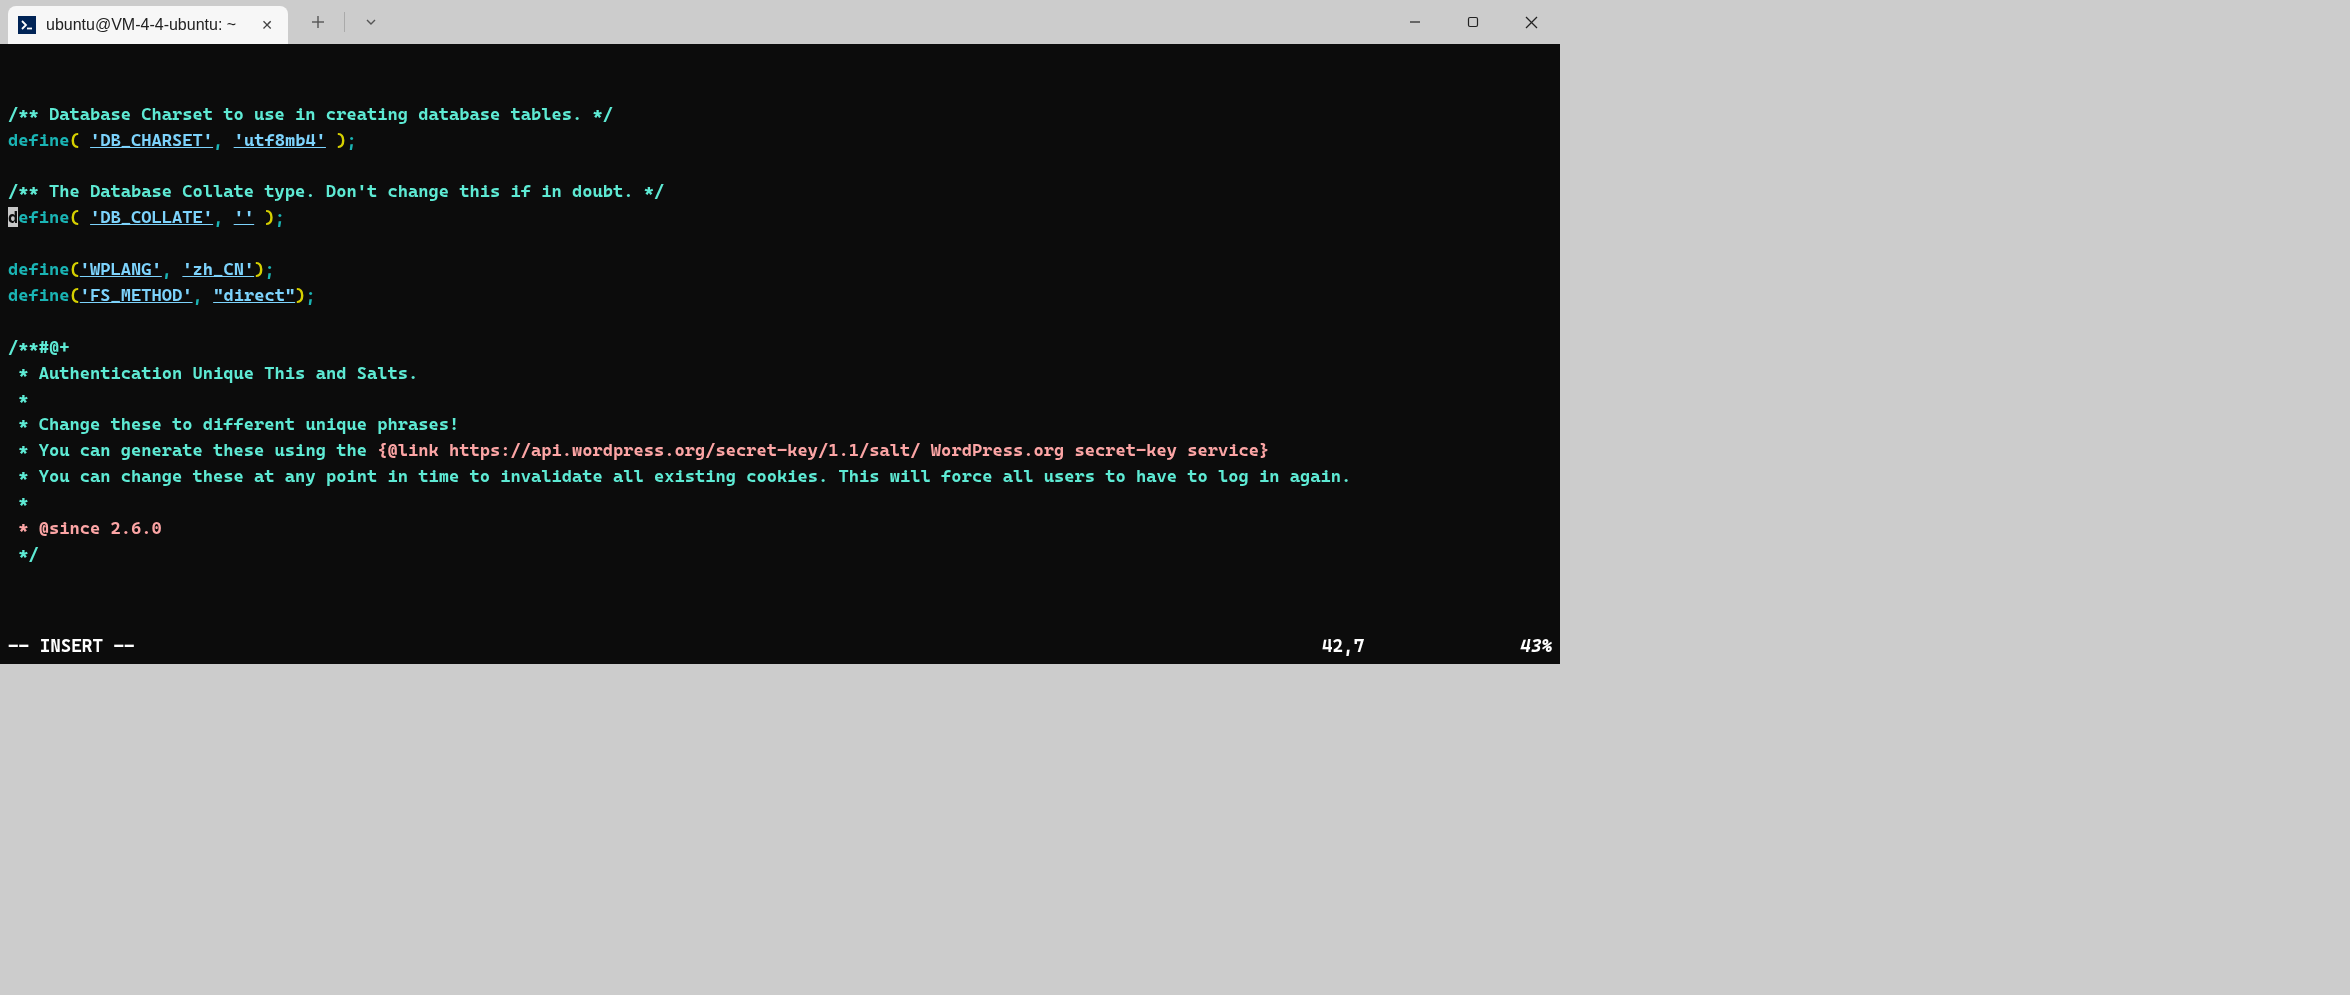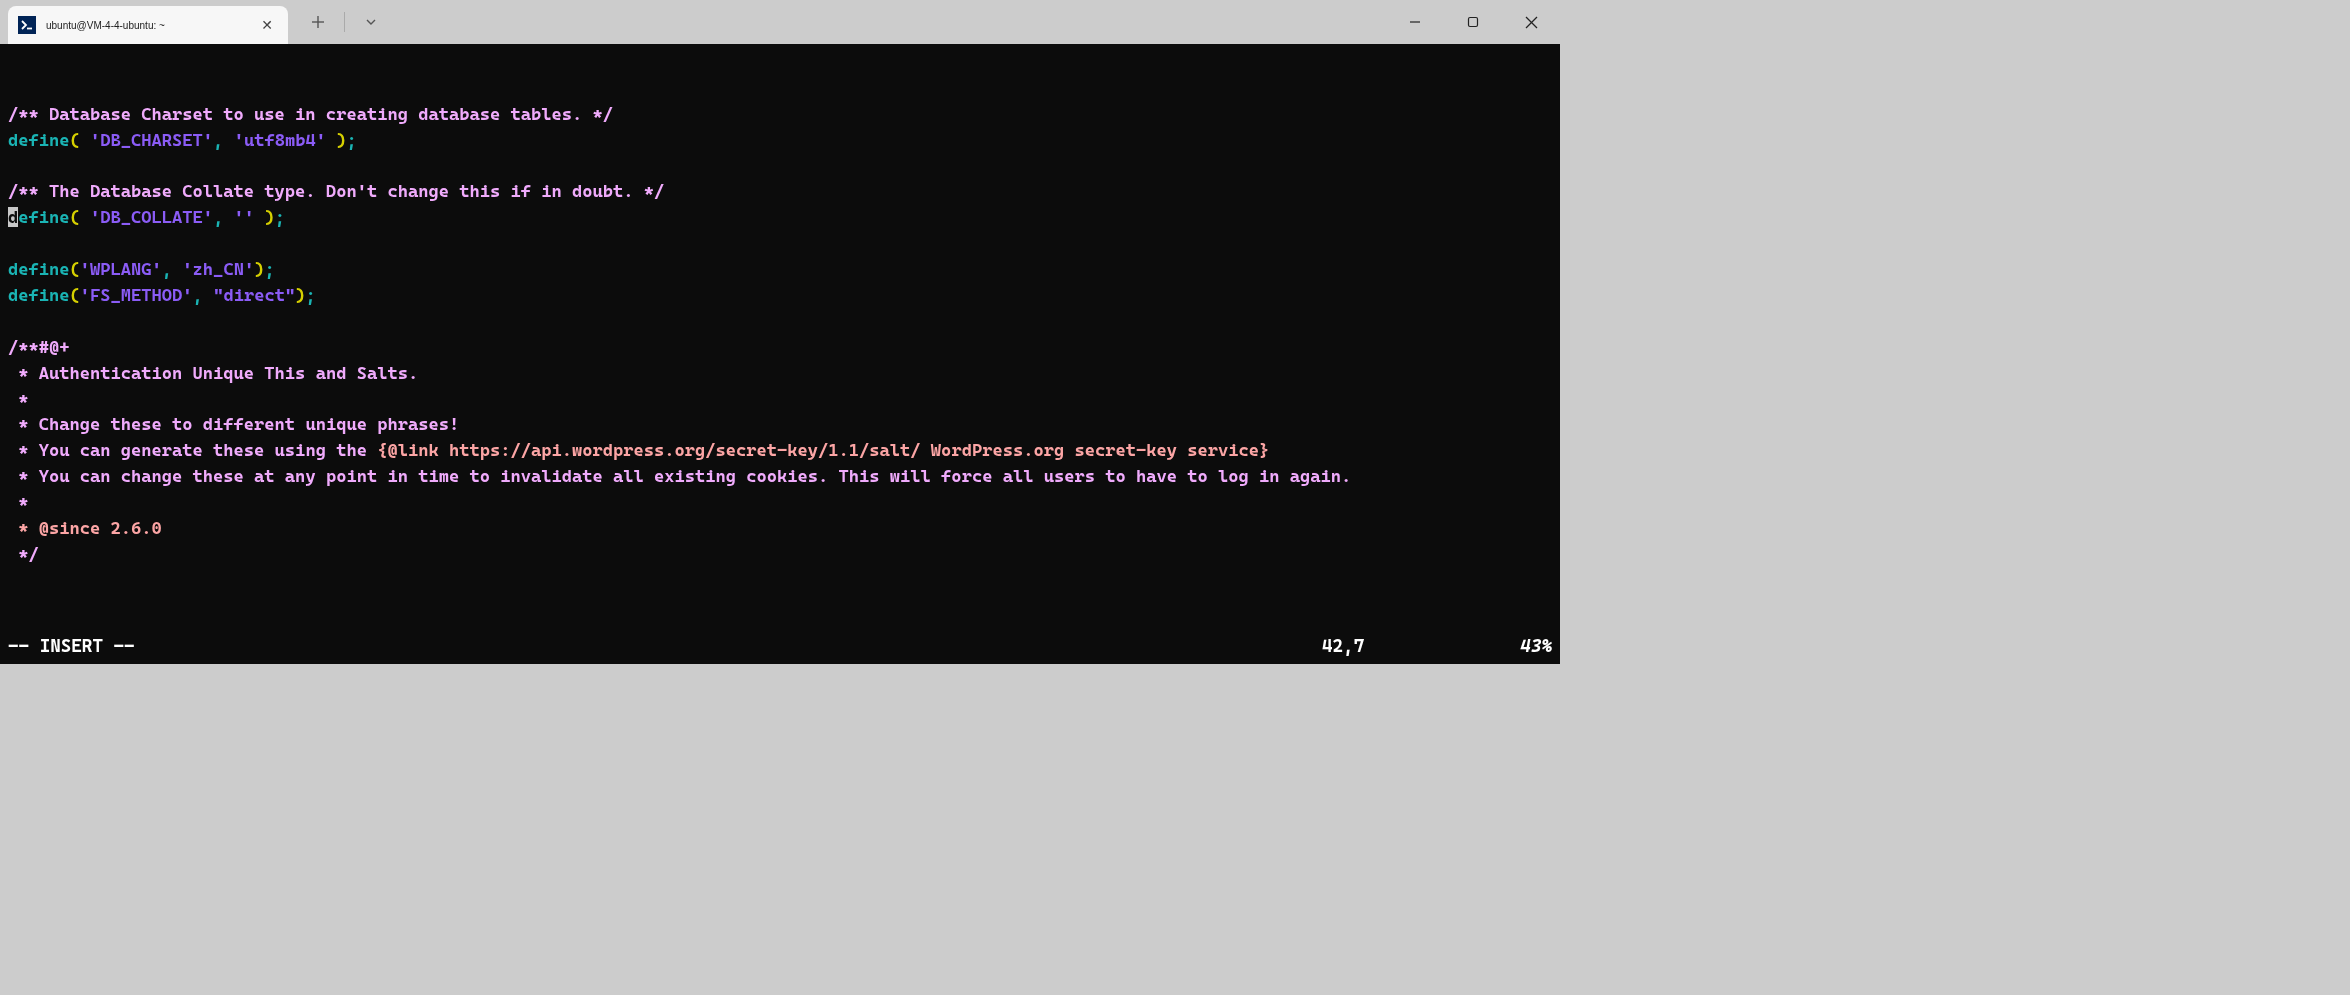--- a/index.html
+++ b/index.html
@@ -52,21 +52,21 @@
       height: 18px;
       background: #012456;
       display: flex;
       align-items: center;
       justify-content: center;
       color: white;
       font-size: 12px;
       font-weight: bold;
     }
     .tab-title {
-      font-size: 10px;
+      font-size: 16px;
       color: #222;
       flex: 1;
     }
     .tab-close {
       font-size: 14px;
       color: #444;
       width: 18px;
       text-align: center;
       cursor: pointer;
     }
@@ -112,24 +112,24 @@
       color: #cccccc;
       font-family: 'Cascadia Mono', 'Consolas', monospace;
       font-size: 17.5px;
       line-height: 1.48;
       padding: 6px 8px 4px 8px;
       white-space: pre-wrap;
       word-break: break-all;
       position: relative;
       overflow: hidden;
     }
-    .c-comment { color: #f0abfc; font-weight: bold; }
+    .c-comment { color: #5eead4; font-weight: bold; }
     .c-keyword { color: #1ab4b4; }
     .c-paren { color: #d6d000; }
-    .c-string { color: #8b5cf6; }
+    .c-string { color: #7dd3fc; text-decoration: underline; }
     .c-semi { color: #1ab4b4; }
     .c-doc { color: #fca5a5; }
     .c-cursor {
       background: #c8c8c8;
       color: #0c0c0c;
     }
     .statusline {
       position: absolute;
       bottom: 4px;
       left: 8px;

